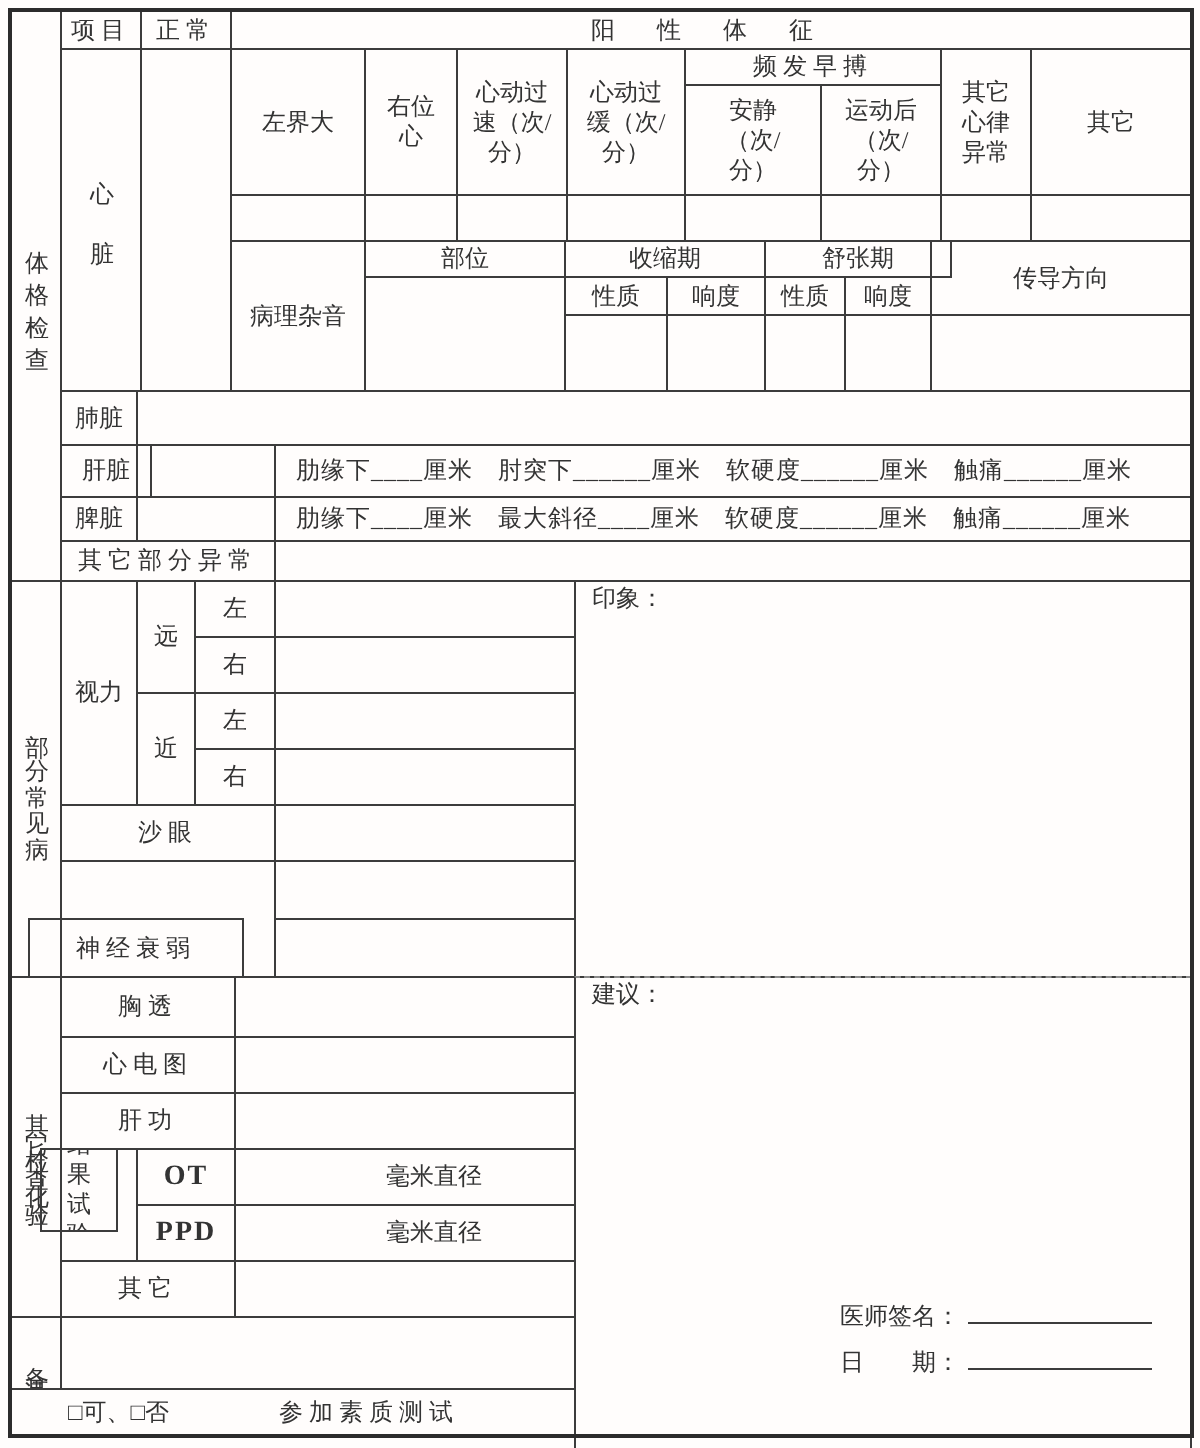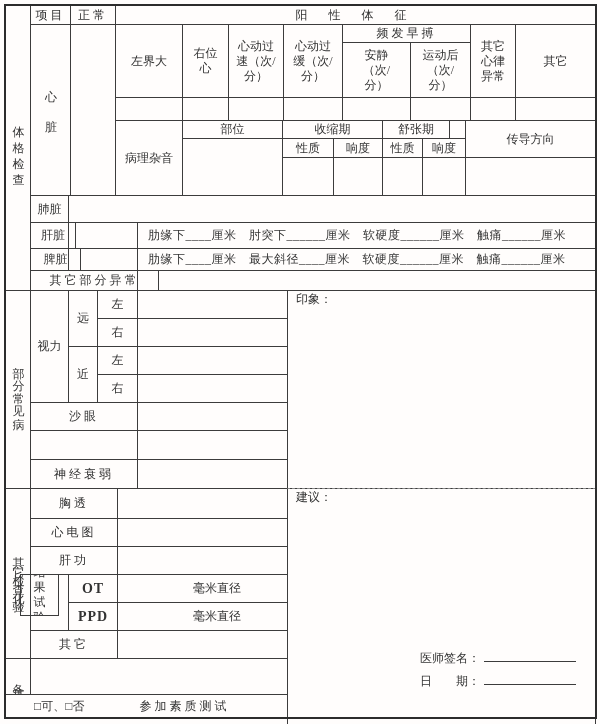--- a/index.html
+++ b/index.html
@@ -65,58 +65,58 @@
   <div class="c" style="left:283px;top:97px;width:60px;height:24px;"></div>
   <div class="c" style="left:342px;top:97px;width:69px;height:24px;"></div>
   <div class="c" style="left:410px;top:97px;width:61px;height:24px;"></div>
   <div class="c" style="left:470px;top:97px;width:46px;height:24px;"></div>
   <div class="c" style="left:515px;top:97px;width:81px;height:24px;"></div>
 
   <div class="c" style="left:115px;top:120px;width:68px;height:76px;">病理杂音</div>
   <div class="c" style="left:182px;top:120px;width:101px;height:19px;">部位</div>
   <div class="c" style="left:182px;top:138px;width:101px;height:58px;"></div>
   <div class="c" style="left:282px;top:120px;width:101px;height:19px;">收缩期</div>
-  <div class="c" style="left:382px;top:120px;width:68px;height:19px;">舒张期</div>
+  <div class="c" style="left:382px;top:120px;width:94px;height:19px;">舒张期</div>
   <div class="c" style="left:465px;top:120px;width:131px;height:38px;">传导方向</div>
   <div class="c" style="left:282px;top:138px;width:52px;height:20px;">性质</div>
   <div class="c" style="left:333px;top:138px;width:50px;height:20px;">响度</div>
   <div class="c" style="left:382px;top:138px;width:41px;height:20px;">性质</div>
   <div class="c" style="left:422px;top:138px;width:44px;height:20px;">响度</div>
   <div class="c" style="left:282px;top:157px;width:52px;height:39px;"></div>
   <div class="c" style="left:333px;top:157px;width:50px;height:39px;"></div>
   <div class="c" style="left:382px;top:157px;width:41px;height:39px;"></div>
   <div class="c" style="left:422px;top:157px;width:44px;height:39px;"></div>
   <div class="c" style="left:465px;top:157px;width:131px;height:39px;"></div>
 
   <div class="c" style="left:30px;top:195px;width:39px;height:28px;">肺脏</div>
   <div class="c" style="left:68px;top:195px;width:528px;height:28px;"></div>
   <div class="c" style="left:30px;top:222px;width:46px;height:27px;">肝脏</div>
   <div class="c" style="left:68px;top:222px;width:70px;height:27px;"></div>
   <div class="c lft detail" style="left:137px;top:222px;width:459px;height:27px;">肋缘下____厘米　肘突下______厘米　软硬度______厘米　触痛______厘米</div>
-  <div class="c" style="left:30px;top:248px;width:51px;height:23px;">脾脏</div>
+  <div class="c" style="left:30px;top:248px;width:39px;height:23px;">脾脏</div>
   <div class="c" style="left:68px;top:248px;width:70px;height:23px;"></div>
   <div class="c lft detail" style="left:137px;top:248px;width:459px;height:23px;">肋缘下____厘米　最大斜径____厘米　软硬度______厘米　触痛______厘米</div>
-  <div class="c ls2" style="left:30px;top:270px;width:129px;height:21px;">其它部分异常</div>
+  <div class="c ls2" style="left:30px;top:270px;width:108px;height:21px;">其它部分异常</div>
   <div class="c" style="left:137px;top:270px;width:459px;height:21px;"></div>
 
   <div class="c" style="left:30px;top:290px;width:39px;height:113px;">视力</div>
   <div class="c" style="left:68px;top:290px;width:30px;height:57px;">远</div>
   <div class="c" style="left:68px;top:346px;width:30px;height:57px;">近</div>
   <div class="c" style="left:97px;top:290px;width:41px;height:29px;">左</div>
   <div class="c" style="left:97px;top:318px;width:41px;height:29px;">右</div>
   <div class="c" style="left:97px;top:346px;width:41px;height:29px;">左</div>
   <div class="c" style="left:97px;top:374px;width:41px;height:29px;">右</div>
   <div class="c" style="left:137px;top:290px;width:151px;height:29px;"></div>
   <div class="c" style="left:137px;top:318px;width:151px;height:29px;"></div>
   <div class="c" style="left:137px;top:346px;width:151px;height:29px;"></div>
   <div class="c" style="left:137px;top:374px;width:151px;height:29px;"></div>
   <div class="c ls2" style="left:30px;top:402px;width:108px;height:29px;">沙眼</div>
   <div class="c" style="left:137px;top:402px;width:151px;height:29px;"></div>
   <div class="c" style="left:137px;top:430px;width:151px;height:30px;"></div>
-  <div class="c ls2" style="left:30px;top:459px;width:108px;height:30px;">神经衰弱</div>
+  <div class="c ls2" style="left:14px;top:459px;width:108px;height:30px;">神经衰弱</div>
   <div class="c" style="left:137px;top:459px;width:151px;height:30px;"></div>
   <div class="c tl" style="left:287px;top:290px;width:309px;height:199px;">
     <span>印象：</span>
   </div>
 
   <div class="c ls2" style="left:30px;top:488px;width:88px;height:31px;">胸透</div>
   <div class="c" style="left:117px;top:488px;width:171px;height:31px;"></div>
   <div class="c ls2" style="left:30px;top:518px;width:88px;height:29px;">心电图</div>
   <div class="c" style="left:117px;top:518px;width:171px;height:29px;"></div>
   <div class="c ls2" style="left:30px;top:546px;width:88px;height:29px;">肝功</div>

